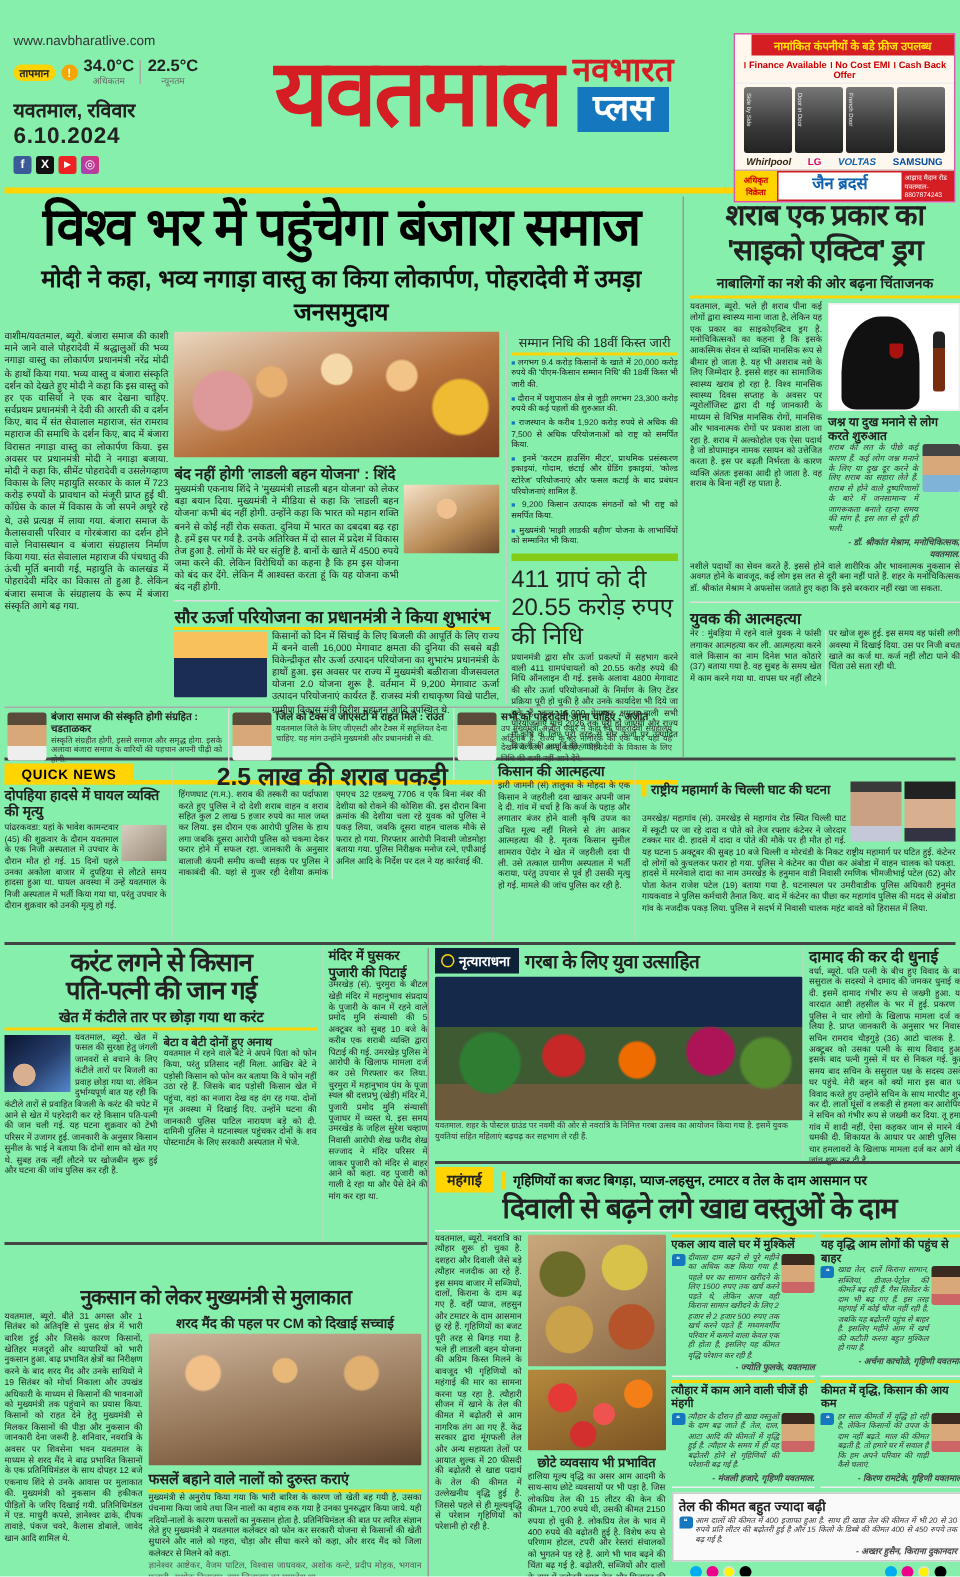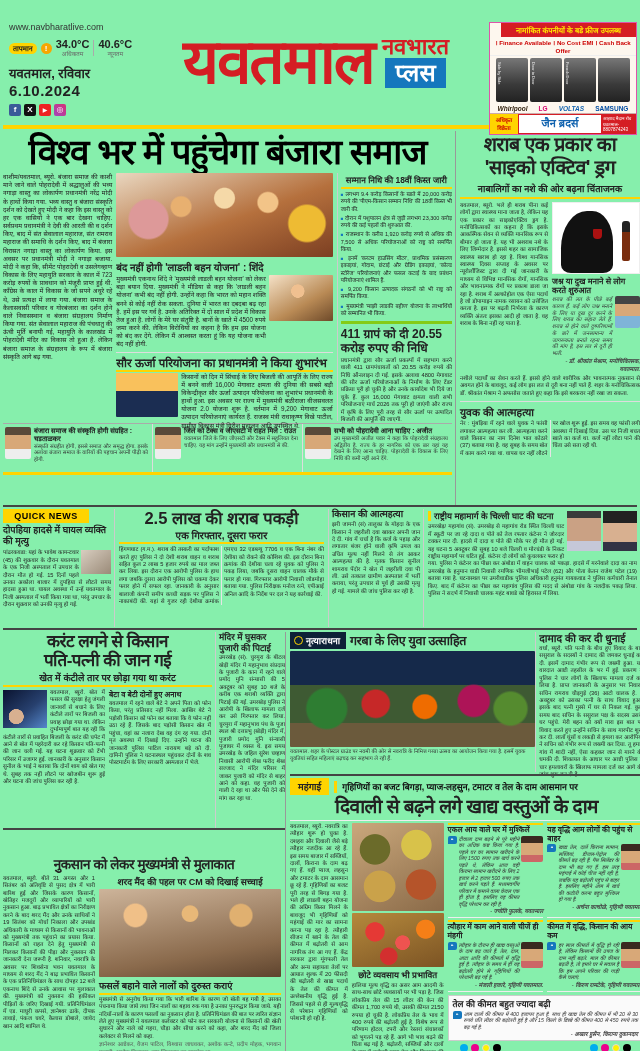--- a/index.html
+++ b/index.html
@@ -59,24 +59,24 @@
   .lcol2 { width:218px; }
   .lcol3 { width:116px; border-left:1px solid #ccc; padding-left:3px; }
   .photo { position:relative; overflow:hidden; border-radius:1px; }
   .ph-modi { height:84px; background:radial-gradient(circle at 70% 35%,#f2c488 6%,transparent 7%),radial-gradient(circle at 30% 40%,#e8b070 6%,transparent 7%),radial-gradient(circle at 50% 30%,#f5d9a8 8%,transparent 9%),radial-gradient(circle at 15% 55%,#d99 10%,transparent 11%),radial-gradient(circle at 88% 60%,#eb3 9%,transparent 10%),linear-gradient(160deg,#e9d7c0,#b5703d 55%,#7c3f22); }
   .shinde-h { font-size:10px; font-weight:900; margin:3px 0 1px; }
   .shinde-row { display:flex; gap:3px; }
   .ph-shinde { width:64px; height:46px; flex:none; background:radial-gradient(circle at 45% 35%,#f0c090 14%,transparent 15%),linear-gradient(150deg,#f5e2c8,#b98a55 60%,#6e4a2a); }
   .solar-h { font-size:11.5px; font-weight:900; margin:3px 0 1px; border-top:1px solid #ddd; padding-top:2px; }
   .solar-row { display:flex; gap:3px; }
   .ph-solar { width:62px; height:44px; flex:none; background:linear-gradient(180deg,#f9c15c 0 40%,#1b2d52 40%),repeating-linear-gradient(90deg,transparent 0 6px,rgba(255,255,255,.25) 6px 7px); }
-  .nidhi-title { font-size:8.4px; font-weight:700; text-align:center; border-bottom:2px solid #ffd400; padding:1px 0 2px; }
+  .nidhi-title { font-size:8.4px; font-weight:400; text-align:center; border-bottom:2px solid #ffd400; padding:1px 0 2px; }
   .nidhi-b { font-size:5.5px; line-height:1.32; text-align:justify; margin-top:2px; }
   .nidhi-b::before { content:"■ "; color:#1577bd; font-size:4.5px; }
-  .g411-h { font-size:12px; font-weight:700; line-height:1.2; margin:4px 0 1px; border-top:3px solid #84cc16; padding-top:3px; }
+  .g411-h { font-size:16px; font-weight:400; line-height:1.2; margin:4px 0 1px; border-top:5px solid #84cc16; padding-top:3px; }
   .vox-strip { display:flex; height:52px; border-top:1px solid #aaa; border-bottom:3px solid #ffd400; margin-top:2px; }
   .vox-card { flex:1; display:flex; gap:3px; padding:3px 4px 2px 2px; border-right:1px solid #ddd; }
   .vox-face { width:26px; height:32px; flex:none; border-radius:2px; background:linear-gradient(180deg,#5a4a3a 0 26%,#d8a878 26% 70%,#eee 70%); }
   .vox-h { font-size:6.8px; font-weight:900; line-height:1.15; }
   .vox-b { font-size:5.4px; line-height:1.25; text-align:justify; color:#333; }
 
   
   .rcol { width:188px; border-left:1px solid #999; padding:2px 1px 0 4px; }
   .r-head { font-size:19.5px; font-weight:900; text-align:center; line-height:1.2; letter-spacing:-.5px; }
   .r-sub { font-size:9.3px; font-weight:bold; text-align:center; border-bottom:2.5px solid #ffd400; padding-bottom:2px; margin:2px 0 3px; }
@@ -100,21 +100,21 @@
   .qn-h { font-size:9.3px; font-weight:900; line-height:1.2; margin:2px 0; }
   .qn-img { float:right; width:30px; height:24px; margin:1px 0 1px 2px; background:linear-gradient(140deg,#d8cec0,#9a8a78); }
   .liq-col { width:216px; border-left:1px solid #ccc; padding:0 4px; }
   .liq-h { font-size:16.5px; font-weight:900; text-align:center; line-height:1.1; }
   .liq-sub { font-size:10px; font-weight:900; text-align:center; margin:1px 0 2px; }
   .cols2 { column-count:2; column-gap:5px; column-rule:1px solid #e5e5e5; }
   .kis-col { width:96px; border-left:1px solid #ccc; padding:0 3px; }
   .kis-h { font-size:9.3px; font-weight:900; line-height:1.2; margin-bottom:1px; }
   .con-col { width:216px; border-left:1px solid #ccc; padding-left:4px; }
   .con-h { font-size:13.8px; font-weight:900; line-height:1.15; letter-spacing:-.3px; }
-  .con-sub { font-size:8.6px; font-weight:900; border-left:3px solid #ffd400; padding-left:3px; margin:2px 0; line-height:1.2; }
+  .con-sub { font-size:8.6px; font-weight:900; border-left:3px solid #ffd400; padding-left:3px; margin:12px 0; line-height:1.2; }
   .con-faces { float:right; display:flex; gap:2px; margin:0 0 2px 3px; }
   .face-a { width:34px; height:40px; background:linear-gradient(180deg,#3a3a3a 0 18%,#caa184 18% 75%,#c5c8d8 75%); }
   .face-b { width:34px; height:40px; background:linear-gradient(180deg,#222 0 30%,#d8b090 30% 78%,#334 78%); }
 
   
   .bandDE { display:flex; height:439px; border-top:2px solid #444; margin-top:1px; padding-top:2px; }
   .de-left { width:282px; display:flex; flex-direction:column; }
   .de-right { width:358px; border-left:1px solid #999; padding-left:4px; display:flex; flex-direction:column; }
   .rowCur { display:flex; height:231px; }
   .cur-col { width:212px; padding-right:3px; }
@@ -177,21 +177,21 @@
 <div class="page">
 
   <div class="masthead">
     <div class="mh-left">
       <div class="mh-url">www.navbharatlive.com</div>
       <div class="temp-row">
         <span class="temp-badge">तापमान</span>
         <span class="temp-ico">!</span>
         <span><span class="temp-val">34.0°C</span><span class="temp-sub">अधिकतम</span></span>
         <span class="temp-div"></span>
-        <span><span class="temp-val">40.6°C</span><span class="temp-sub">न्यूनतम</span></span>
+        <span><span class="temp-val">22.5°C</span><span class="temp-sub">न्यूनतम</span></span>
       </div>
       <div class="mh-city">यवतमाल, रविवार</div>
       <div class="mh-date">6.10.2024</div>
       <div class="soc-row">
         <span class="soc fb">f</span>
         <span class="soc x">X</span>
         <span class="soc yt">▶</span>
         <span class="soc ig">◎</span>
       </div>
     </div>
@@ -230,20 +230,21 @@
         <span class="ad-dealer">जैन ब्रदर्स</span>
         <span class="ad-addr">आझाद मैदान रोड यवतमाल- 8807874243</span>
       </div>
     </div>
   </div>
   <div class="rule-yellow"></div>
 
   <div class="bandA">
     <div class="leadzone">
       <div class="lead-headline">विश्व भर में पहुंचेगा बंजारा समाज</div>
+      <div class="lead-subhead">मोदी ने कहा, भव्य नगाड़ा वास्तु का किया लोकार्पण, पोहरादेवी में उमड़ा जनसमुदाय</div>
       <div class="lead-cols">
         <div class="lcol1 bodytext">वाशीम/यवतमाल, ब्यूरो. बंजारा समाज की काशी माने जाने वाले पोहरादेवी में श्रद्धालुओं की भव्य नगाड़ा वास्तु का लोकार्पण प्रधानमंत्री नरेंद्र मोदी के हाथों किया गया. भव्य वास्तु व बंजारा संस्कृति दर्शन को देखते हुए मोदी ने कहा कि इस वास्तु को हर एक वासियों ने एक बार देखना चाहिए. सर्वप्रथम प्रधानमंत्री ने देवी की आरती की व दर्शन किए, बाद में संत सेवालाल महाराज, संत रामराव महाराज की समाधि के दर्शन किए, बाद में बंजारा विरासत नगाड़ा वास्तु का लोकार्पण किया. इस अवसर पर प्रधानमंत्री मोदी ने नगाड़ा बजाया. मोदी ने कहा कि, सीमेंट पोहरादेवी व उसलेगव्हाण विकास के लिए महायुति सरकार के काल में 723 करोड़ रुपयों के प्रावधान को मंजूरी प्राप्त हुई थी. कॉंग्रेस के काल में विकास के जो सपने अधूरे रहे थे, उसे प्रत्यक्ष में लाया गया. बंजारा समाज के कैलासवासी परिवार व गोरबंजारा का दर्शन होने वाले निवासस्थान व बंजारा संग्रहालय निर्माण किया गया. संत सेवालाल महाराज की पंचधातु की ऊंची मूर्ति बनायी गई, महायुति के कालखंड में पोहरादेवी मंदिर का विकास तो हुआ है. लेकिन बंजारा समाज के संग्रहालय के रूप में बंजारा संस्कृति आगे बढ़ गया.</div>
         <div class="lcol2">
           <div class="photo ph-modi"></div>
           <div class="shinde-h">बंद नहीं होगी 'लाडली बहन योजना' : शिंदे</div>
           <div class="shinde-row">
             <div class="bodytext">मुख्यमंत्री एकनाथ शिंदे ने 'मुख्यमंत्री लाडली बहन योजना' को लेकर बड़ा बयान दिया. मुख्यमंत्री ने मीडिया से कहा कि 'लाडली बहन योजना' कभी बंद नहीं होगी. उन्होंने कहा कि भारत को महान शक्ति बनने से कोई नहीं रोक सकता. दुनिया में भारत का दबदबा बढ़ रहा है. हमें इस पर गर्व है. उनके अतिरिक्त में दो साल में प्रदेश में विकास तेज हुआ है. लोगों के मेरे घर संतुष्टि है. बानों के खाते में 4500 रुपये जमा करने की. लेकिन विरोधियों का कहना है कि हम इस योजना को बंद कर देंगे. लेकिन मैं आश्वस्त करता हूं कि यह योजना कभी बंद नहीं होगी.</div>
             <div class="photo ph-shinde"></div>
           </div>
           <div class="solar-h yline">सौर ऊर्जा परियोजना का प्रधानमंत्री ने किया शुभारंभ</div>
@@ -318,21 +319,20 @@
     <div class="qn-col">
       <div class="qn-label">QUICK NEWS</div>
       <div class="qn-h">दोपहिया हादसे में घायल व्यक्ति की मृत्यु</div>
       <div>
         <div class="qn-img"></div>
         <div class="bodytext sm">पांढरकवडा: यहां के भावेश कामन्टवार (45) की शुक्रवार के दौरान यवतमाल के एक निजी अस्पताल में उपचार के दौरान मौत हो गई. 15 दिनों पहले उनका अकोला बाजार में दुपहिया से लौटते समय हादसा हुआ था. घायल अवस्था में उन्हें यवतमाल के निजी अस्पताल में भर्ती किया गया था, परंतु उपचार के दौरान शुक्रवार को उनकी मृत्यु हो गई.</div>
       </div>
     </div>
     <div class="liq-col">
       <div class="liq-h">2.5 लाख की शराब पकड़ी</div>
-      <div class="liq-sub yline">एक गिरफ्तार, दूसरा फरार</div>
       <div class="bodytext sm cols2">हिंगणघाट (ग.म.). शराब की तस्करी का पर्दाफाश करते हुए पुलिस ने दो देशी शराब वाहन व शराब सहित कुल 2 लाख 5 हजार रुपये का माल जब्त कर लिया. इस दौरान एक आरोपी पुलिस के हाथ लगा जबकि दूसरा आरोपी पुलिस को चकमा देकर फरार होने में सफल रहा. जानकारी के अनुसार बालाजी कंपनी समीप कच्ची सड़क पर पुलिस ने नाकाबंदी की. यहां से गुजर रही देशीया क्रमांक एमएच 32 एडब्ल्यू 7706 व एक बिना नंबर की देशीया को रोकने की कोशिश की. इस दौरान बिना क्रमांक की देशीया चला रहे युवक को पुलिस ने पकड़ लिया, जबकि दूसरा वाहन चालक मौके से फरार हो गया. गिरफ्तार आरोपी निवासी जोडमोहा बताया गया. पुलिस निरीक्षक मनोज रत्ने, एपीआई अनिल आदि के निर्देश पर दल ने यह कार्रवाई की.</div>
     </div>
     <div class="kis-col">
       <div class="kis-h">किसान की आत्महत्या</div>
       <div class="bodytext sm">झरी जामनी (सं) तालुका के मोहदा के एक किसान ने जहरीली दवा खाकर अपनी जान दे दी. गांव में चर्चा है कि कर्ज के पहाड़ और लगातार बंजर होने वाली कृषि उपज का उचित मूल्य नहीं मिलने से तंग आकर आत्महत्या की है. मृतक किसान सुनील शामराव पेंदोर ने खेत में जहरीली दवा पी ली. उसे तत्काल ग्रामीण अस्पताल में भर्ती कराया, परंतु उपचार से पूर्व ही उसकी मृत्यु हो गई. मामले की जांच पुलिस कर रही है.</div>
     </div>
     <div class="con-col">
       <div>
         <div class="con-faces">
           <div class="face-a"></div>

